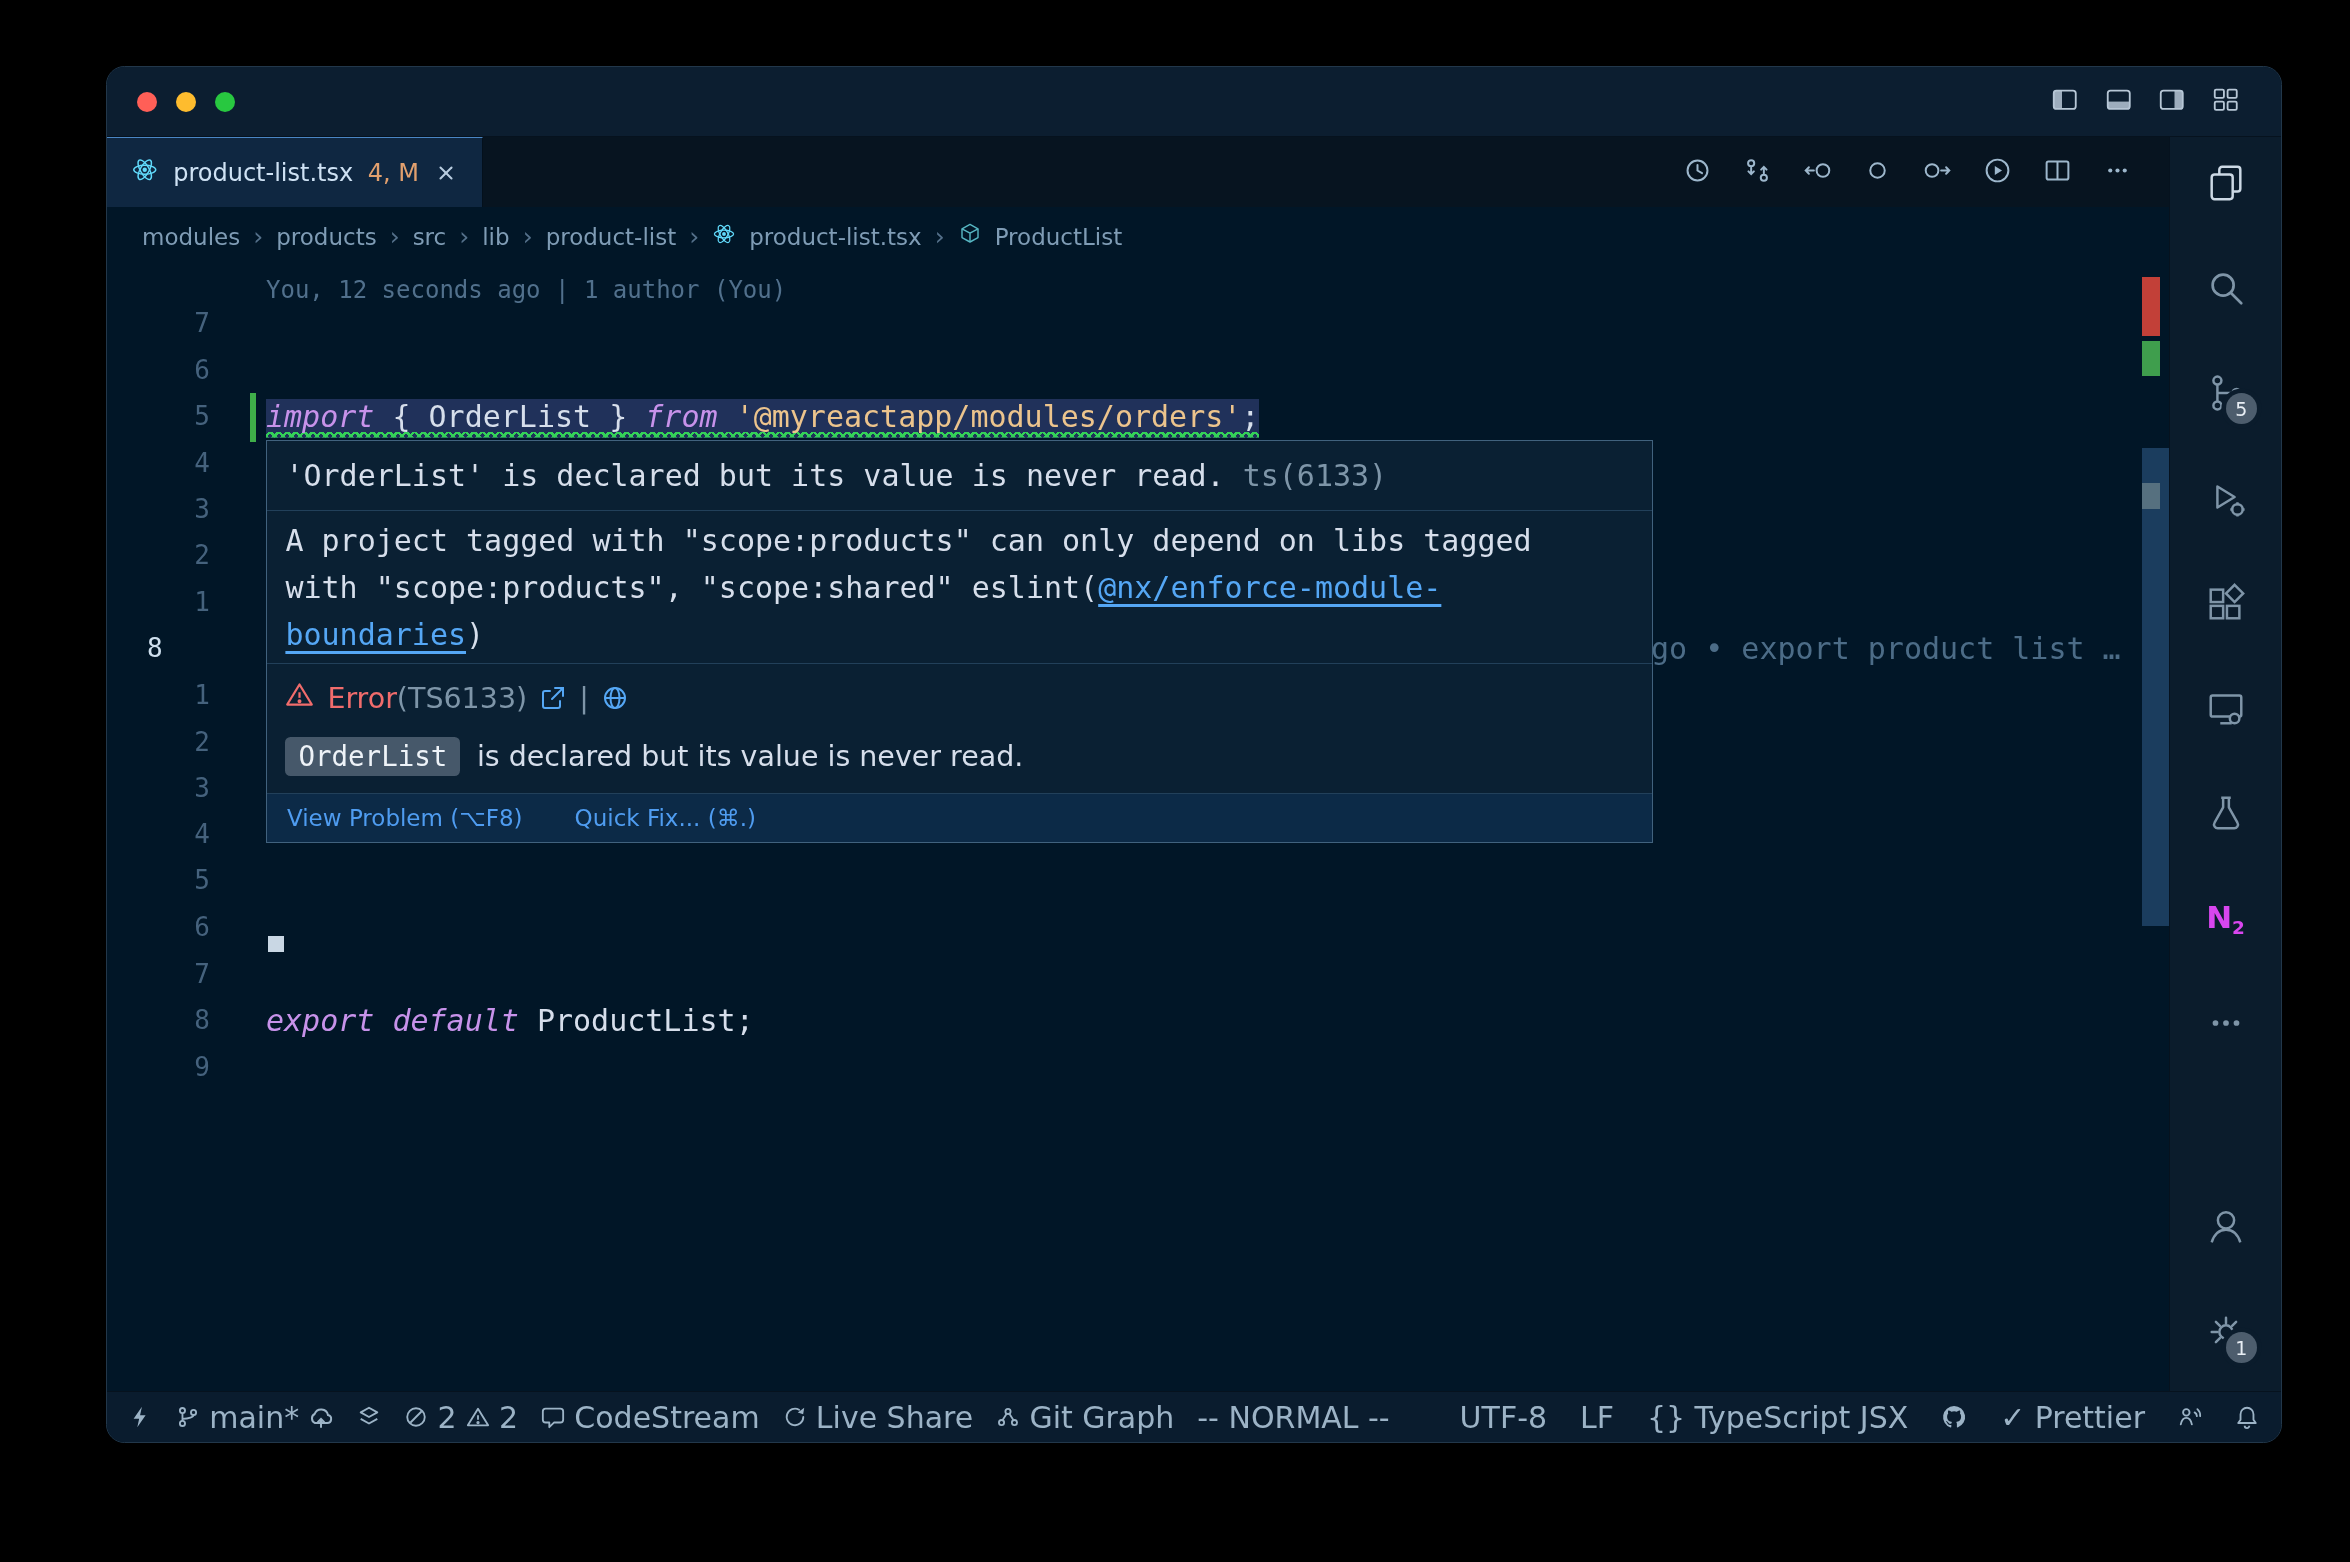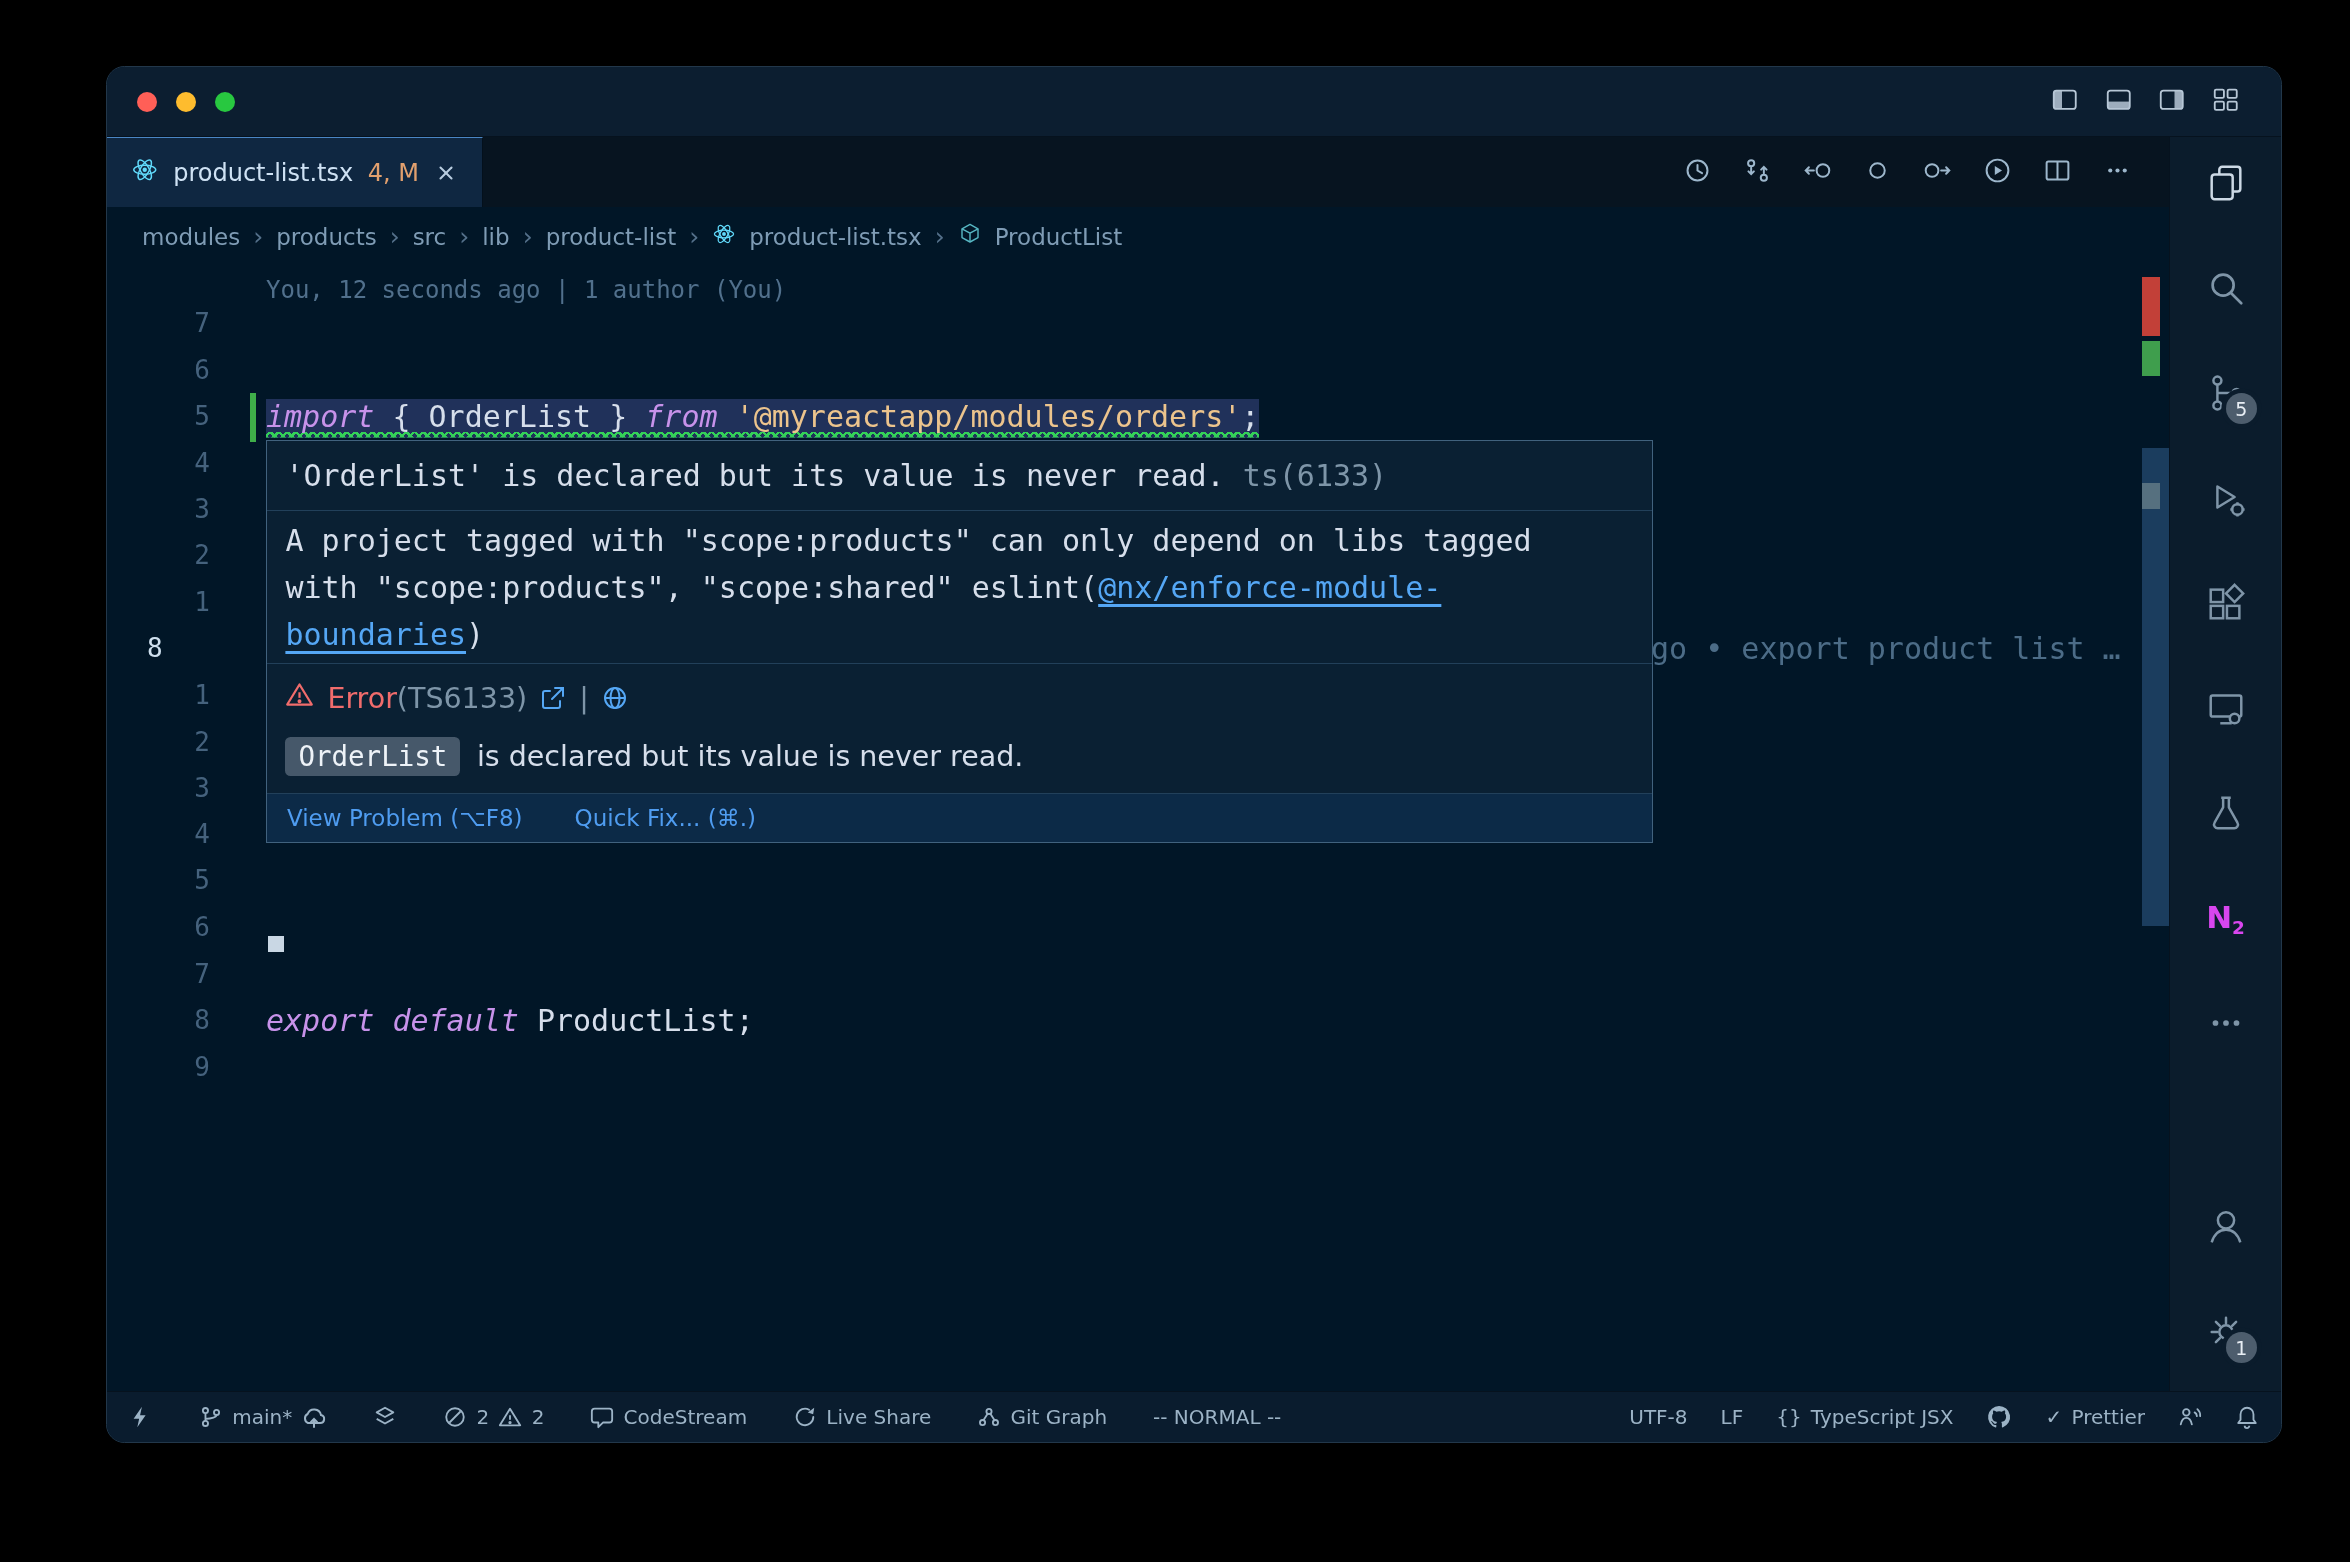--- a/index.html
+++ b/index.html
@@ -101,22 +101,22 @@
   .ai.push { margin-top:auto; }
   .badge { position:absolute; right:-9.2px; bottom:-9.2px; width:31px; height:31px;
            border-radius:50%; background:#4d5d6d; color:#e8eef4; font-size:19px;
            display:flex; align-items:center; justify-content:center;
            box-shadow:0 0 0 4.6px #0b1c2c; }
   .nx-txt { font-weight:bold; font-size:31px; color:#d946ef; }
   .nx-sub { font-size:18.4px; vertical-align:-5.5px; }
 
   
   .statusbar { flex:0 0 51px; background:#0a1c2e; border-top:0.9px solid #06121e;
-               display:flex; align-items:center; font-size:20px; color:#9cb3c6;
-               padding:0 22px; gap:46px; }
+               display:flex; align-items:center; font-size:30px; color:#9cb3c6;
+               padding:0 22px; gap:23px; }
   .sb-item { display:flex; align-items:center; gap:9.2px; white-space:nowrap; cursor:pointer; }
   .sb-right { margin-left:auto; display:flex; align-items:center; gap:33px; }
   .sic { display:flex; align-items:center; }
 </style>
 </head>
 <body>
 
 <div class="window">
 
   <div class="titlebar">

